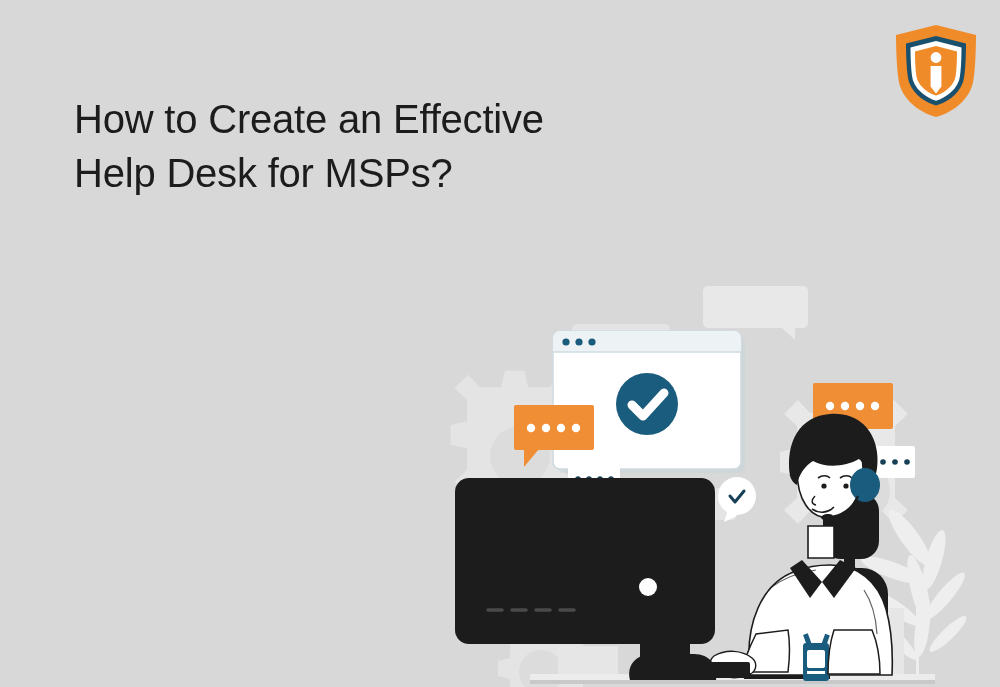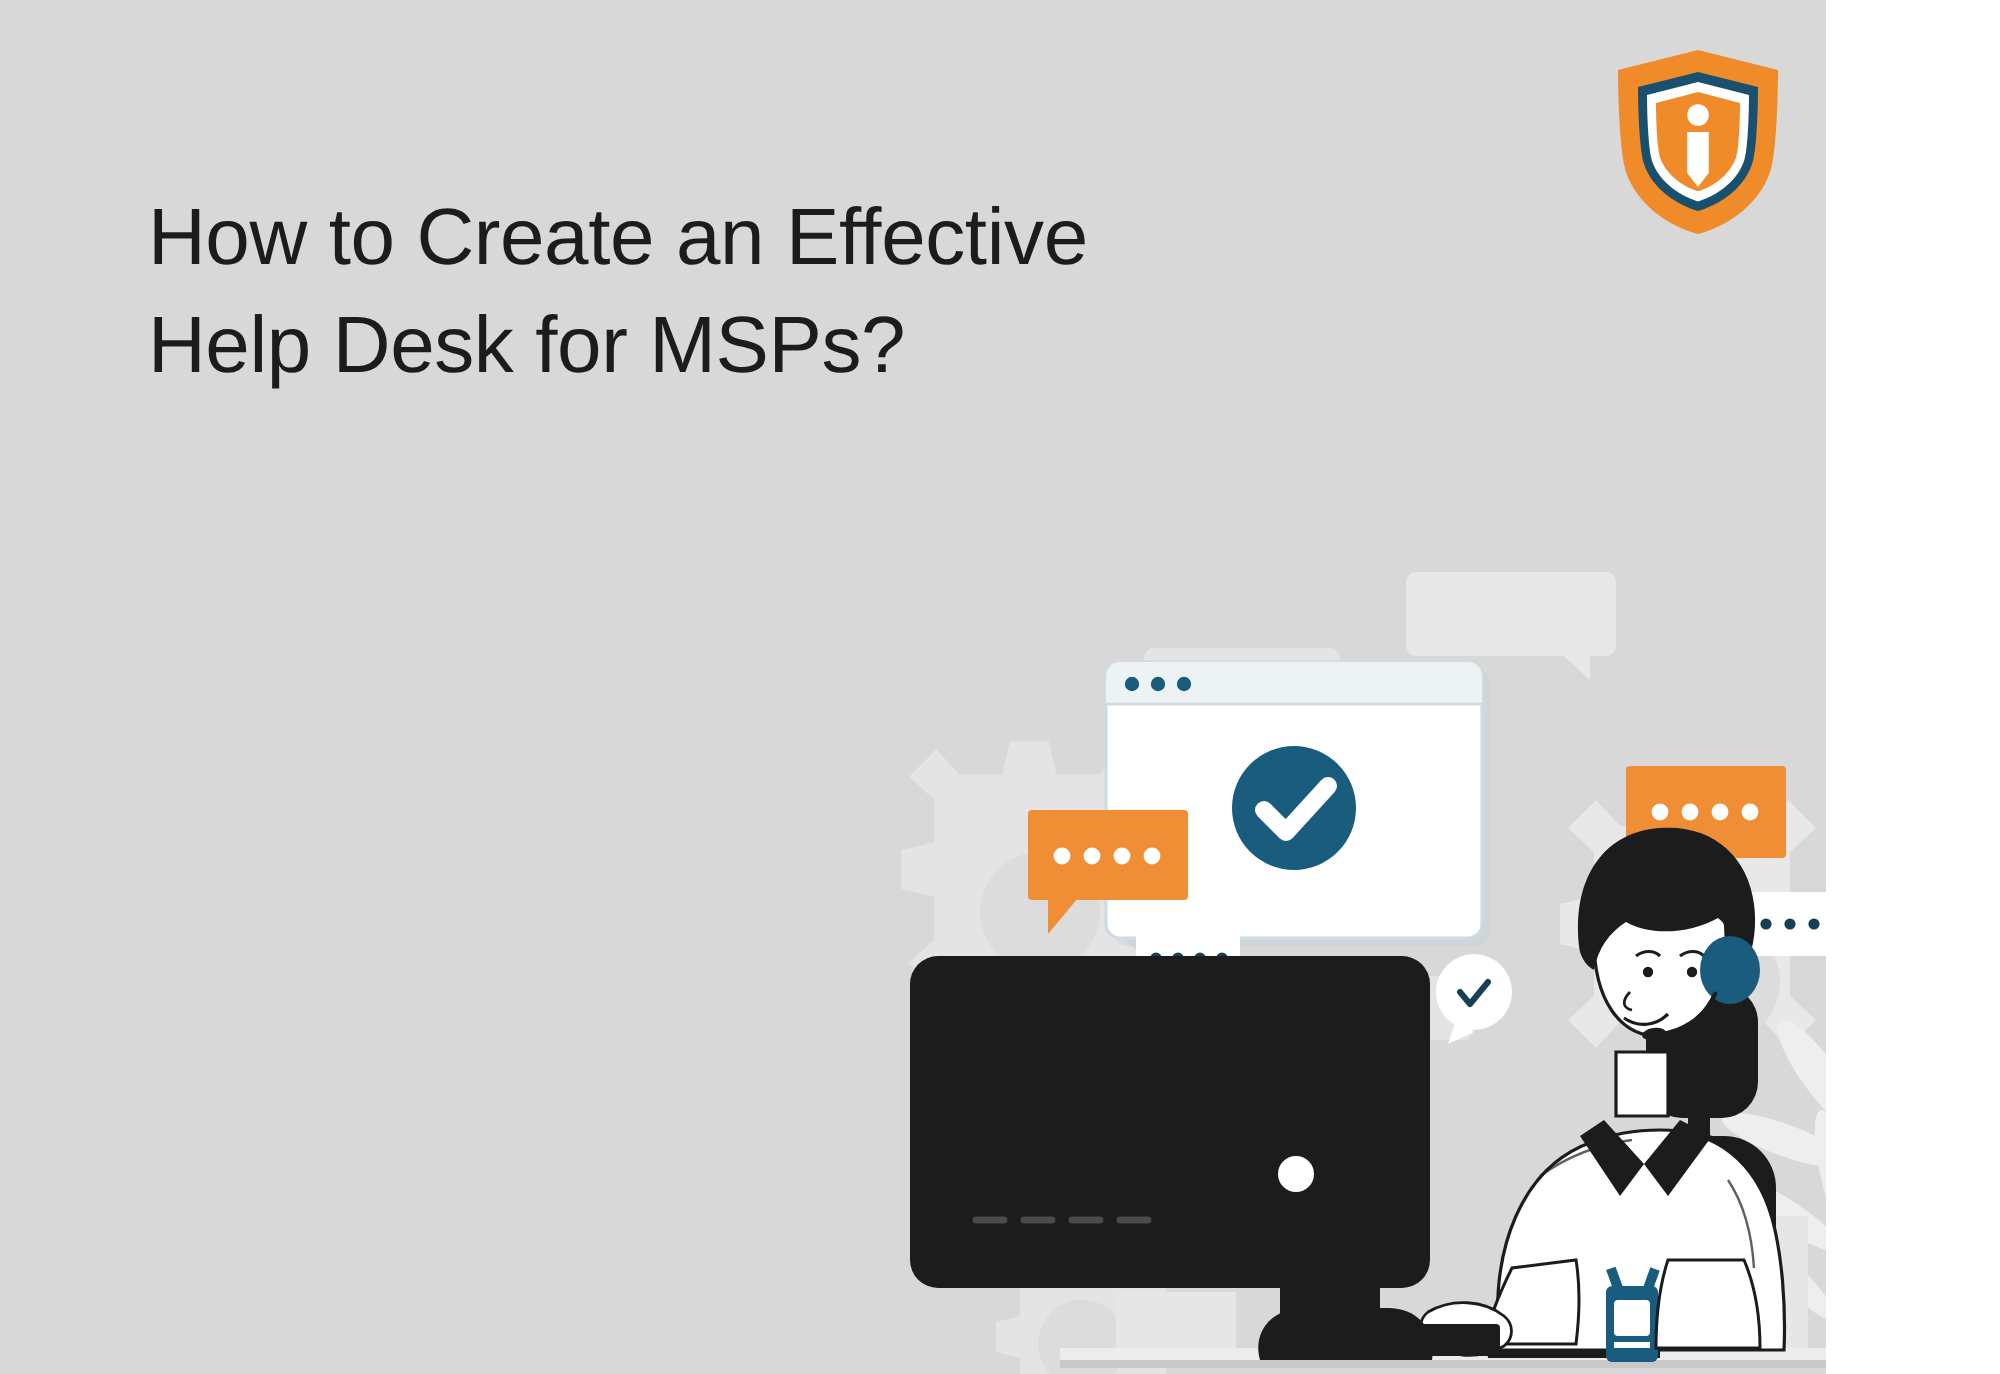--- a/index.html
+++ b/index.html
@@ -8,21 +8,21 @@
     padding: 0;
   }
   body {
     width: 1000px;
     height: 687px;
     overflow: hidden;
     font-family: "Liberation Sans", sans-serif;
   }
   #banner {
     position: relative;
-    width: 913px;
+    width: 1000px;
     height: 687px;
     background: #d8d8d8;
     overflow: hidden;
   }
 
   
   #heading {
     position: absolute;
     left: 74px;
     top: 92px;

